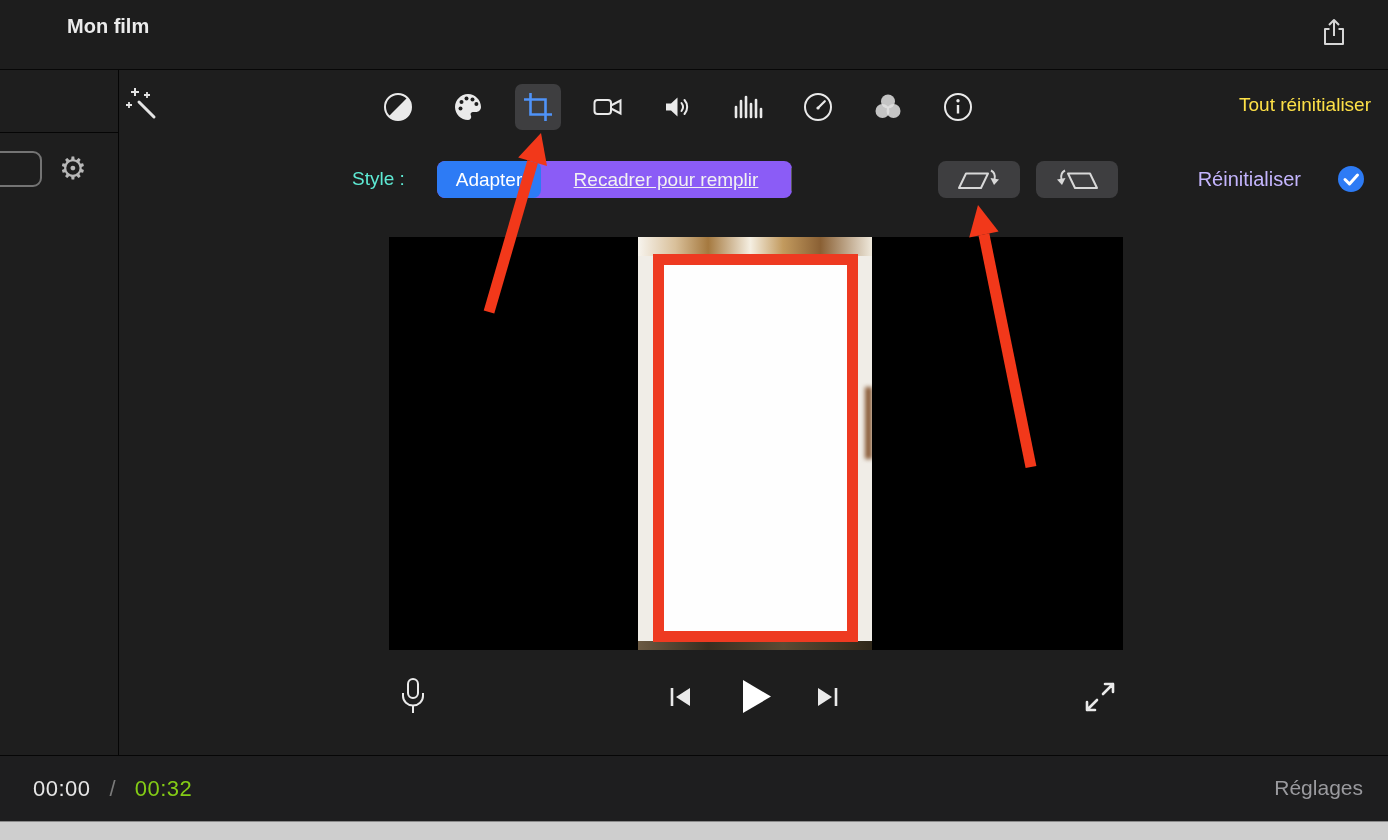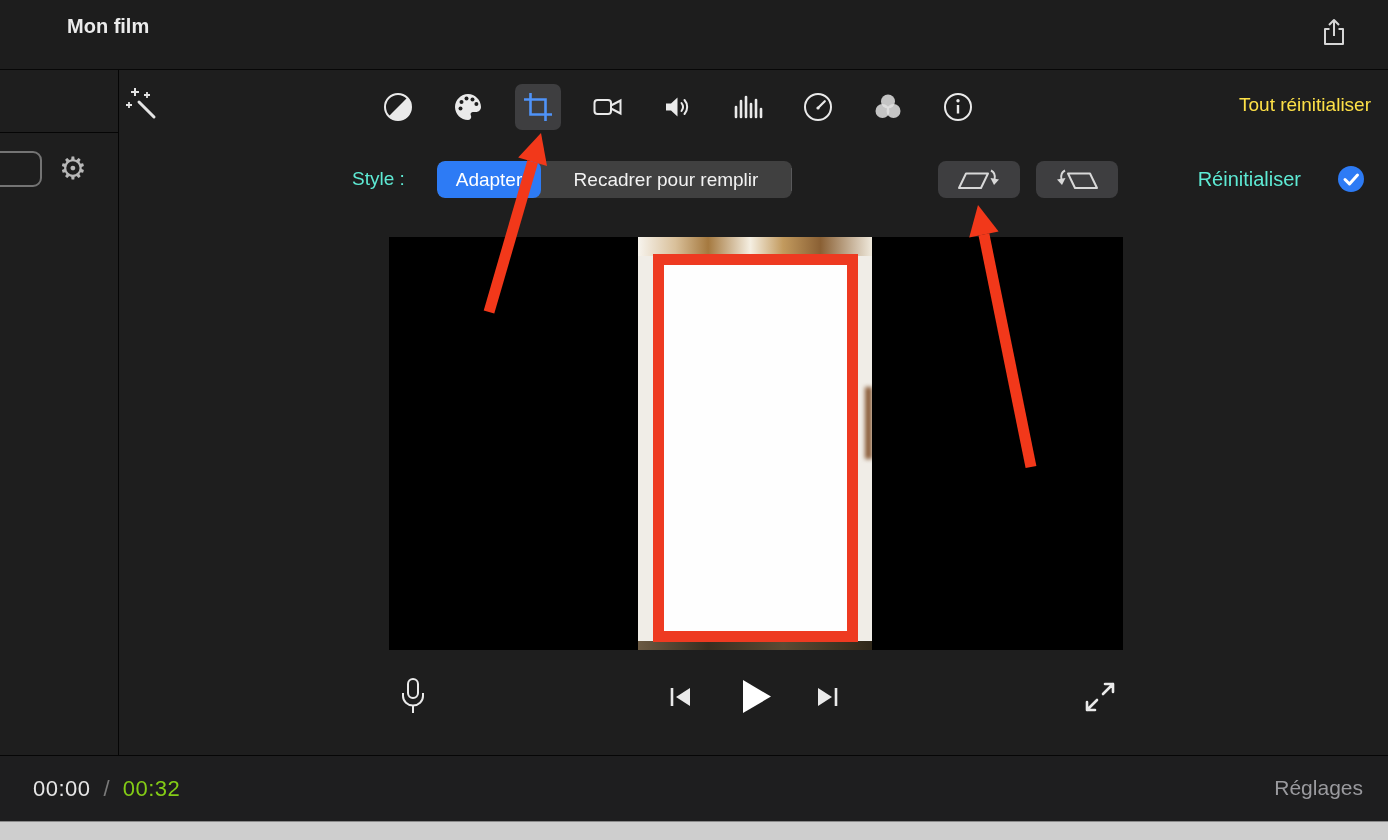--- a/index.html
+++ b/index.html
@@ -24,48 +24,48 @@
   .gear{position:absolute;left:73px;top:168px;transform:translate(-50%,-50%);font-size:31px;color:#b8b8b8;line-height:1;}
   .wand{position:absolute;left:143px;top:104px;transform:translate(-50%,-50%);display:flex;}
 
   
   .tool{position:absolute;top:107px;transform:translate(-50%,-50%);width:46px;height:46px;display:flex;align-items:center;justify-content:center;}
   .tool.selected{background:#3e3e40;border-radius:7px;}
   .reset-all{position:absolute;top:105px;right:17px;transform:translateY(-50%);font-size:19px;color:#fde047;}
 
   
   .style-label{position:absolute;left:352px;top:179px;transform:translateY(-50%);font-size:19px;color:#5eead4;}
-  .segmented{position:absolute;left:437px;top:161px;height:37px;display:flex;align-items:stretch;background:#404040;border-radius:8px;overflow:hidden;}
+  .segmented{position:absolute;left:437px;top:161px;height:37px;display:flex;align-items:stretch;background:#8b5cf6;border-radius:8px;overflow:hidden;}
   .seg{display:flex;align-items:center;justify-content:center;font-size:19px;color:#f2f2f2;box-sizing:border-box;}
   .seg.w1{width:104px;}
-  .seg.w2{width:250px;}
+  .seg.w2{width:250px;text-decoration:underline;}
   .seg.w3{width:129px;}
   .seg.selected{background:#2d7bf5;border-radius:8px;color:#ffffff;}
   .seg-sep{width:1px;background:#59595b;margin:7px 0;}
   .rot-btn{position:absolute;top:161px;width:82px;height:37px;background:#3e3e40;border-radius:8px;display:flex;align-items:center;justify-content:center;}
   .rot-flip{transform:scaleX(-1);}
-  .reset-label{position:absolute;right:87px;top:179px;transform:translateY(-50%);font-size:20px;color:#5eead4;}
+  .reset-label{position:absolute;right:87px;top:179px;transform:translateY(-50%);font-size:20px;color:#c4b5fd;}
   .check-btn{position:absolute;left:1337px;top:165px;width:28px;height:28px;display:flex;}
 
   
   .preview{position:absolute;left:389px;top:237px;width:734px;height:413px;background:#000;}
   .video{position:absolute;left:249px;top:0;width:234px;height:413px;background:#f0ede7;overflow:hidden;}
   .video-top{position:absolute;left:0;top:0;right:0;height:19px;
     background:linear-gradient(90deg,#f7f4ee 0%,#d9c09a 16%,#a5793f 30%,#f5efe2 48%,#c29a5e 62%,#8a6034 78%,#efe9dc 100%);}
   .video-bottom{position:absolute;left:0;bottom:0;right:0;height:9px;
     background:linear-gradient(90deg,#6b5942 0%,#382e20 30%,#5a4a33 62%,#2f2719 100%);}
   .smudge{position:absolute;right:0;top:150px;width:7px;height:72px;background:#8b5d3a;filter:blur(2px);}
   .crop-rect{position:absolute;left:15px;top:17px;width:205px;height:388px;border:11px solid #ee3a21;background:#fefefe;box-sizing:border-box;}
 
   
   .tbtn{position:absolute;top:697px;transform:translate(-50%,-50%);display:flex;align-items:center;justify-content:center;}
 
   
   .timeline-bar{position:absolute;left:0;top:755px;width:1388px;height:66px;background:#1e1e1f;border-top:1px solid #060606;box-sizing:border-box;}
-  .time-wrap{position:absolute;left:33px;top:0;height:65px;display:flex;align-items:center;gap:13px;font-size:22px;}
+  .time-wrap{position:absolute;left:33px;top:0;height:65px;display:flex;align-items:center;gap:19px;font-size:22px;}
   .time-cur{color:#e6e6e6;letter-spacing:0.5px;}
   .time-sep{color:#7a7a7a;}
   .time-dur{color:#84cc16;letter-spacing:0.5px;}
   .settings-label{position:absolute;right:25px;top:32px;transform:translateY(-50%);font-size:21px;color:#9a9a9e;}
 
   .bottom-strip{position:absolute;left:0;top:821px;width:1388px;height:19px;background:#cecece;border-top:1px solid #8a8a8a;box-sizing:border-box;}
 
   
   .annotations{position:absolute;left:0;top:0;width:1388px;height:840px;pointer-events:none;z-index:40;}
 

